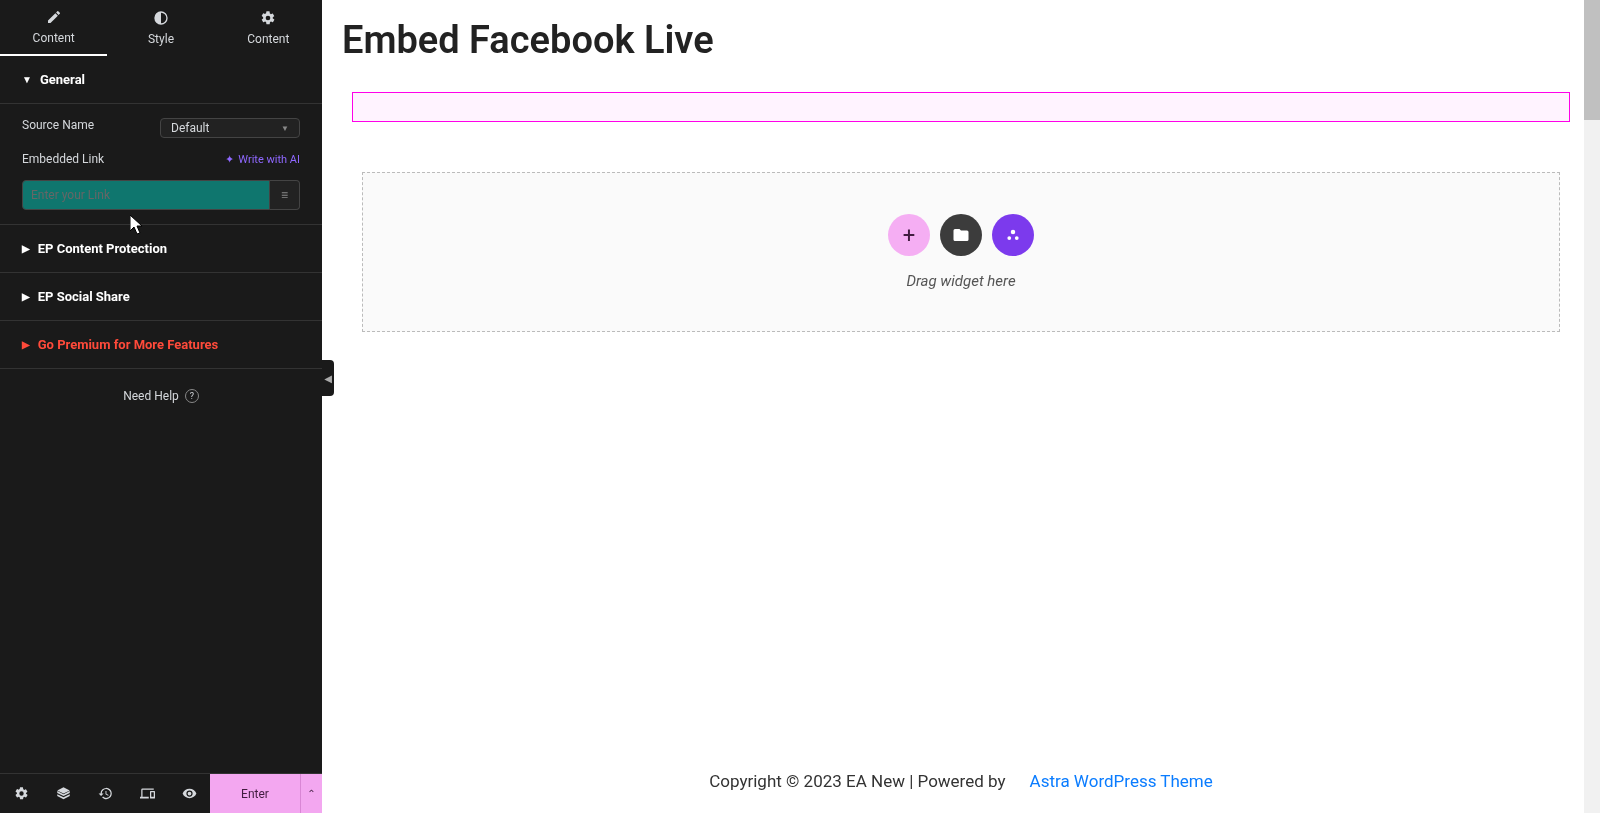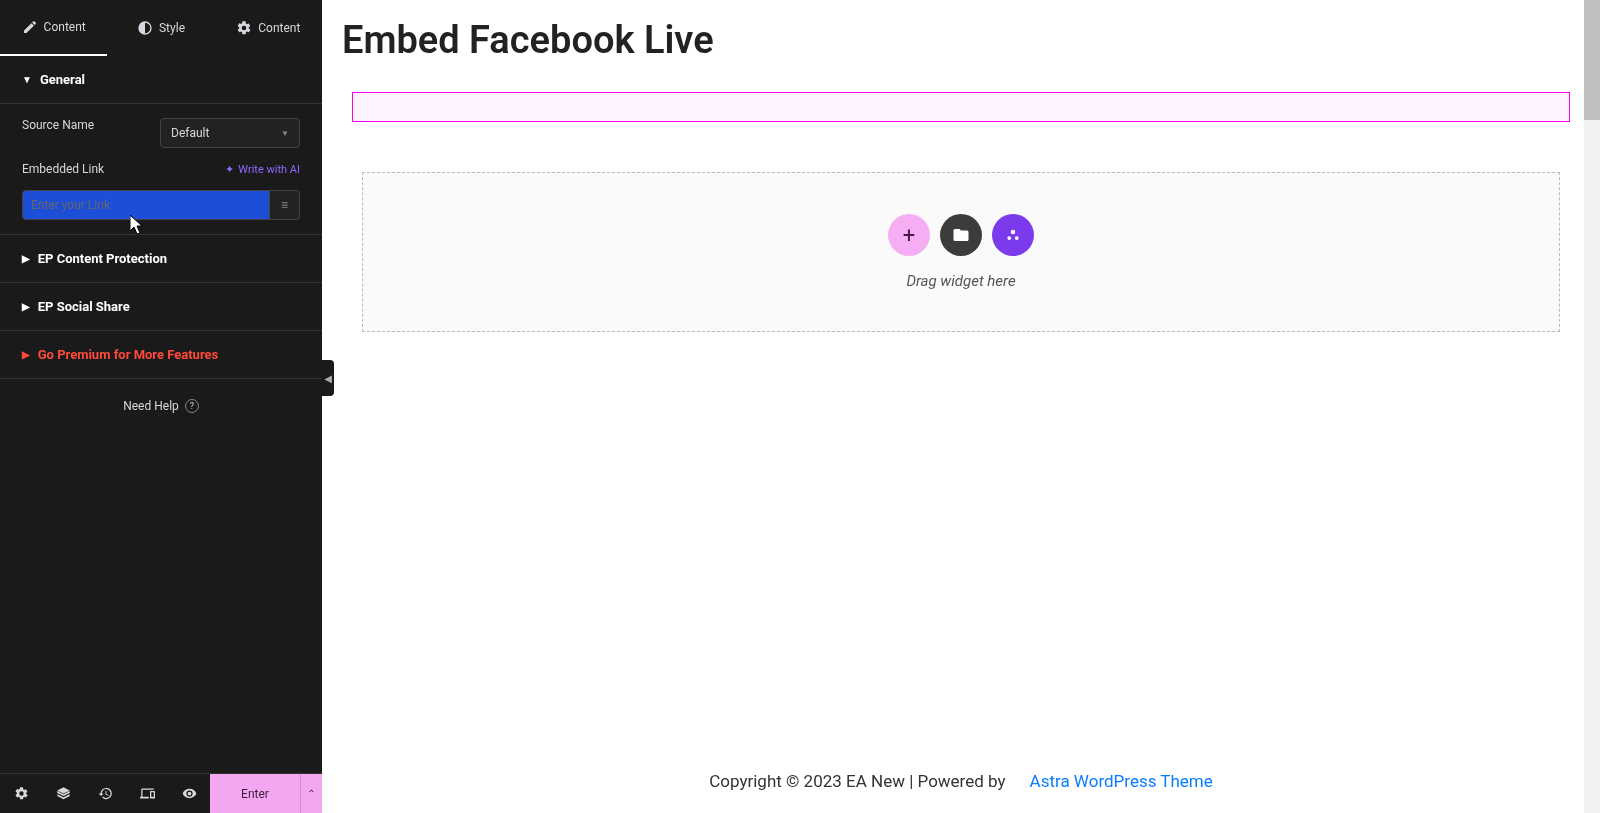--- a/index.html
+++ b/index.html
@@ -24,21 +24,21 @@
       flex-direction: column;
       position: relative;
     }
     .editor-tabs {
       display: flex;
       height: 56px;
     }
     .editor-tab {
       flex: 1;
       display: flex;
-      flex-direction: row;
+      flex-direction: column;
       align-items: center;
       justify-content: center;
       gap: 6px;
       font-size: 12px;
       color: #d5d8dc;
       cursor: pointer;
     }
     .editor-tab.active {
       border-bottom: 2px solid #fff;
     }
@@ -74,21 +74,21 @@
       justify-content: space-between;
       margin-bottom: 14px;
     }
     .control-row:last-child { margin-bottom: 0; }
     .control-label {
       font-size: 12px;
       color: #d5d8dc;
     }
     .select {
       width: 140px;
-      height: 30px;
+      height: 20px;
       background: #222;
       border: 1px solid #444;
       border-radius: 4px;
       color: #d5d8dc;
       font-size: 12px;
       padding: 0 26px 0 10px;
       display: flex;
       align-items: center;
       position: relative;
     }
@@ -109,21 +109,21 @@
       gap: 4px;
       cursor: pointer;
     }
     .input-wrap {
       display: flex;
       height: 30px;
       margin-top: 8px;
     }
     .input-field {
       flex: 1;
-      background: #1d4ed8;
+      background: #0f766e;
       border: 1px solid #444;
       border-radius: 4px 0 0 4px;
       color: #fff;
       font-size: 12px;
       padding: 4px 8px;
     }
     .input-field::placeholder { color: #666; }
     .input-addon {
       width: 30px;
       background: #222;

